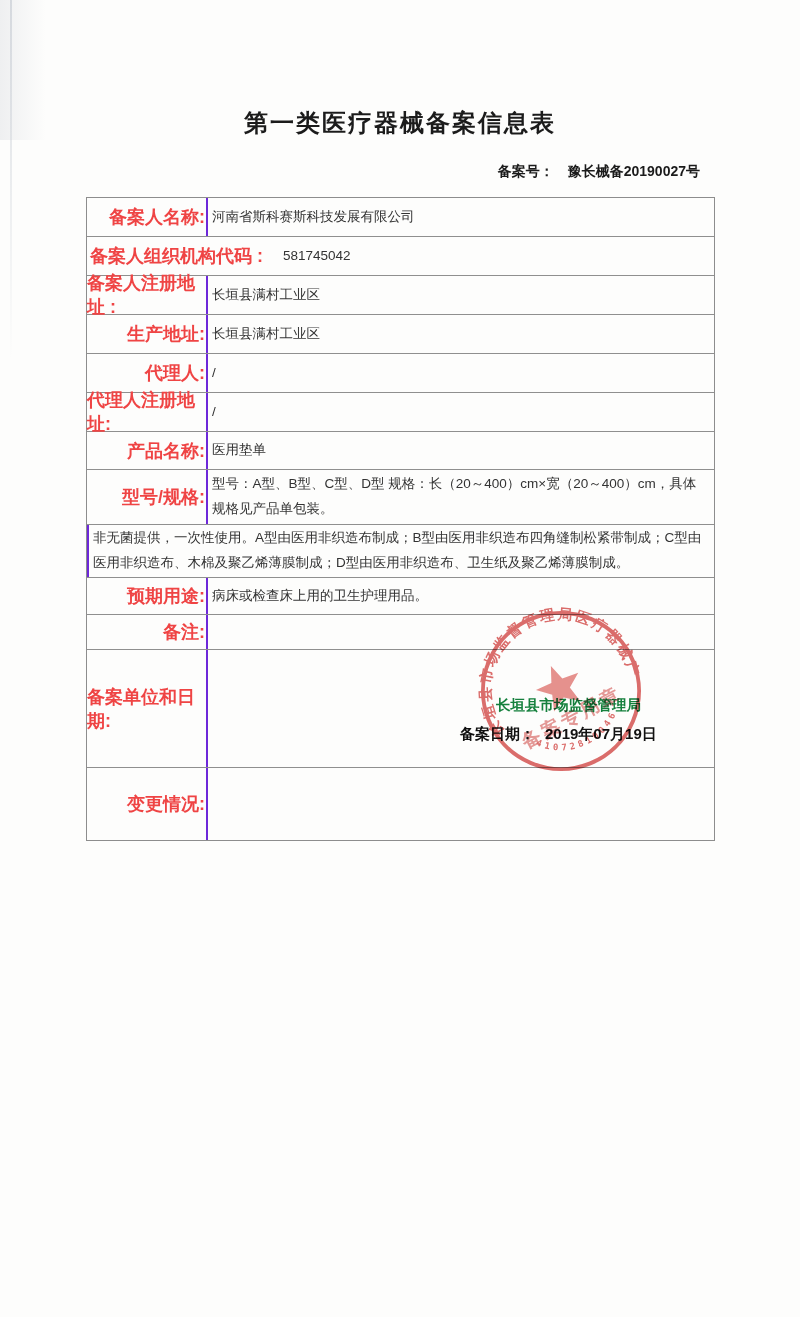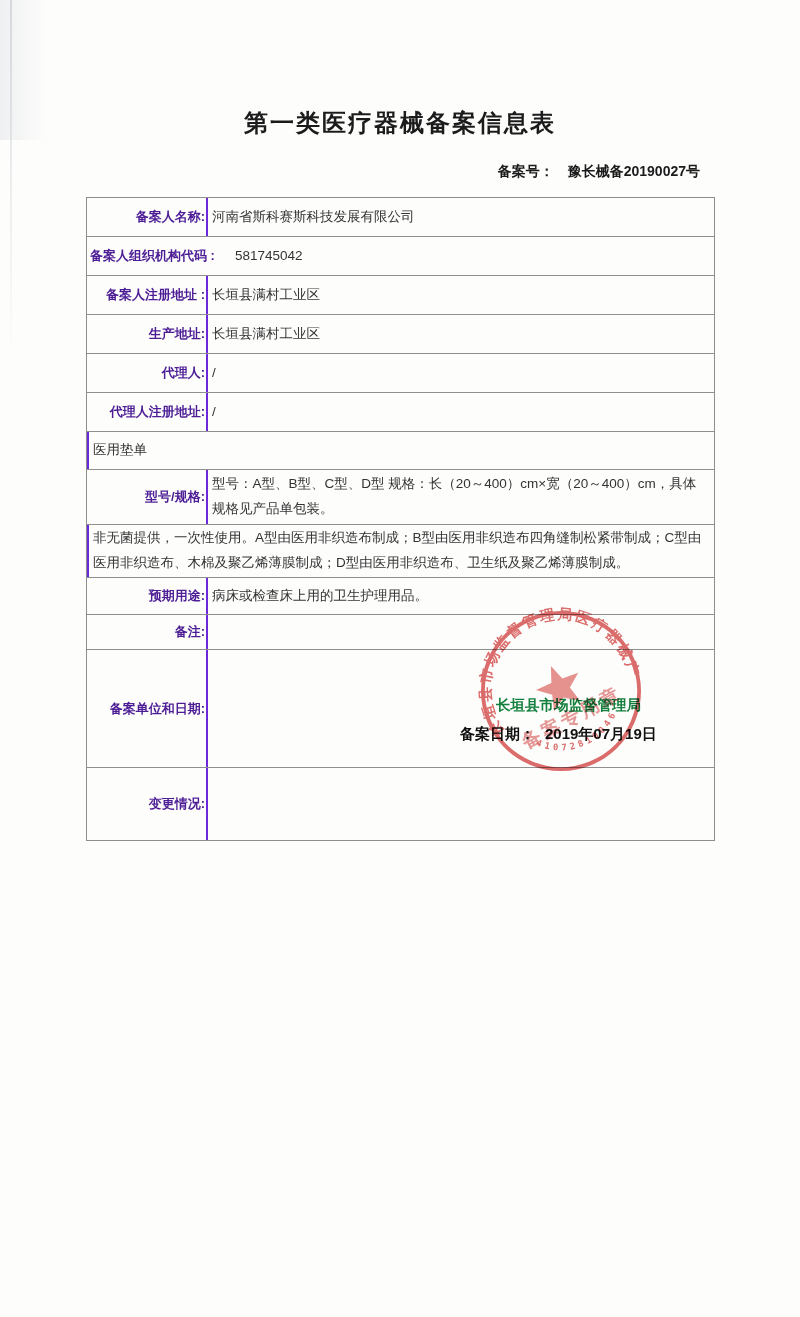--- a/index.html
+++ b/index.html
@@ -44,21 +44,21 @@
     z-index:1;
   }
   .row { display:flex; width:100%; }
   .row + .row { border-top:1px solid #8f8f8f; }
   .r1{height:38px}.r2{height:39px}.r3{height:39px}.r4{height:39px}
   .r5{height:39px}.r6{height:39px}.r7{height:38px}.r8{height:55px}
   .r9{height:53px}.r10{height:37px}.r11{height:35px}.r12{height:118px}.r13{height:73px}
   .cell-label {
     flex:0 0 119px; width:119px;
     display:flex; align-items:center; justify-content:flex-end;
-    font-weight:700; font-size:13px; color:#4c1d95;
+    font-weight:700; font-size:18px; color:#ef4444;
     padding-right:1px;
   }
   .cell-value {
     flex:1 1 auto;
     border-left:2px solid #6d28d9;
     display:flex; align-items:center;
     font-size:13.5px; color:#333;
     padding:3px 8px 3px 4px;
     line-height:1.85;
   }
@@ -131,20 +131,21 @@
     </div>
     <div class="row r5">
       <div class="cell-label">代理人:</div>
       <div class="cell-value">/</div>
     </div>
     <div class="row r6">
       <div class="cell-label">代理人注册地址:</div>
       <div class="cell-value">/</div>
     </div>
     <div class="row r7">
+      <div class="cell-label">产品名称:</div>
       <div class="cell-value">医用垫单</div>
     </div>
     <div class="row r8">
       <div class="cell-label">型号/规格:</div>
       <div class="cell-value">型号：A型、B型、C型、D型 规格：长（20～400）cm×宽（20～400）cm，具体规格见产品单包装。</div>
     </div>
     <div class="row r9">
       <div class="cell-value">非无菌提供，一次性使用。A型由医用非织造布制成；B型由医用非织造布四角缝制松紧带制成；C型由医用非织造布、木棉及聚乙烯薄膜制成；D型由医用非织造布、卫生纸及聚乙烯薄膜制成。</div>
     </div>
     <div class="row r10">

